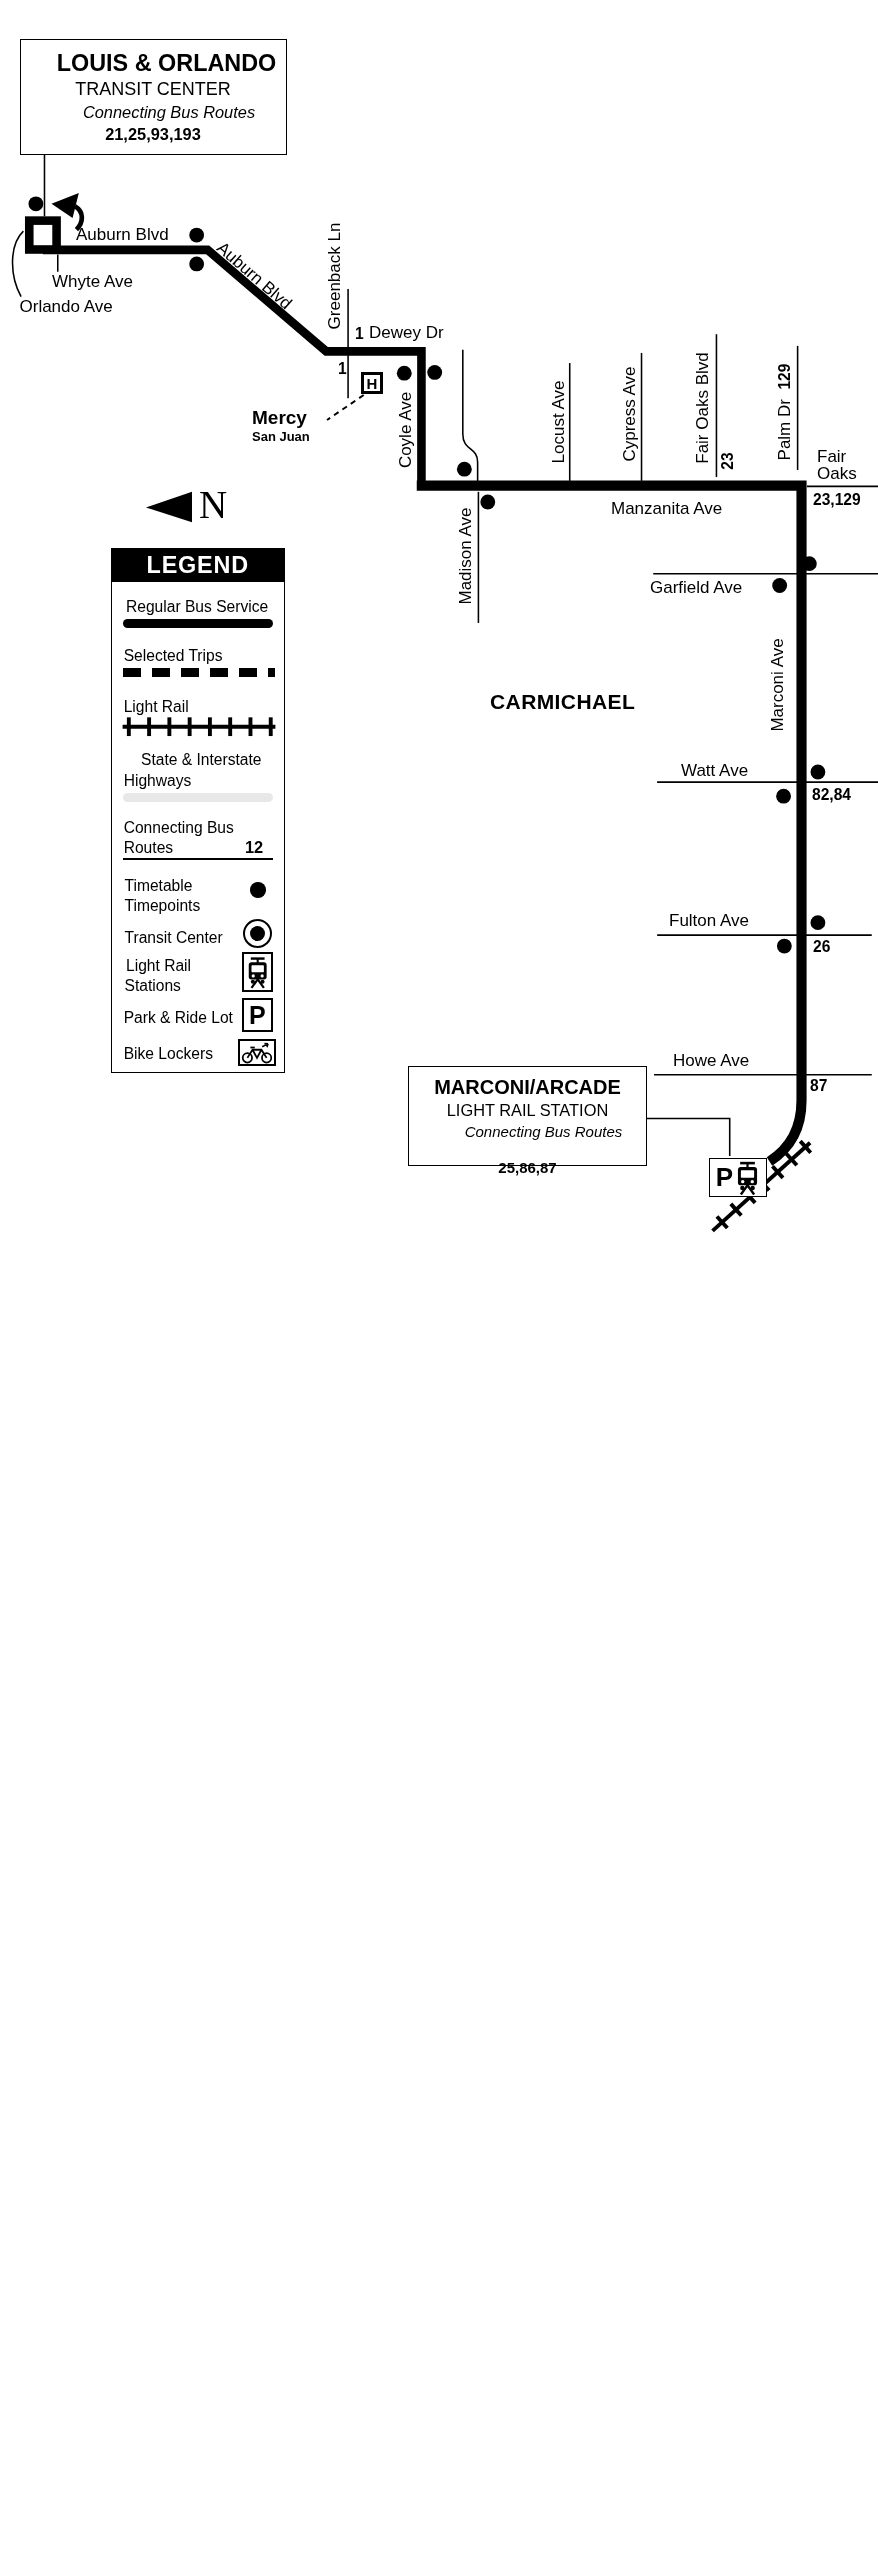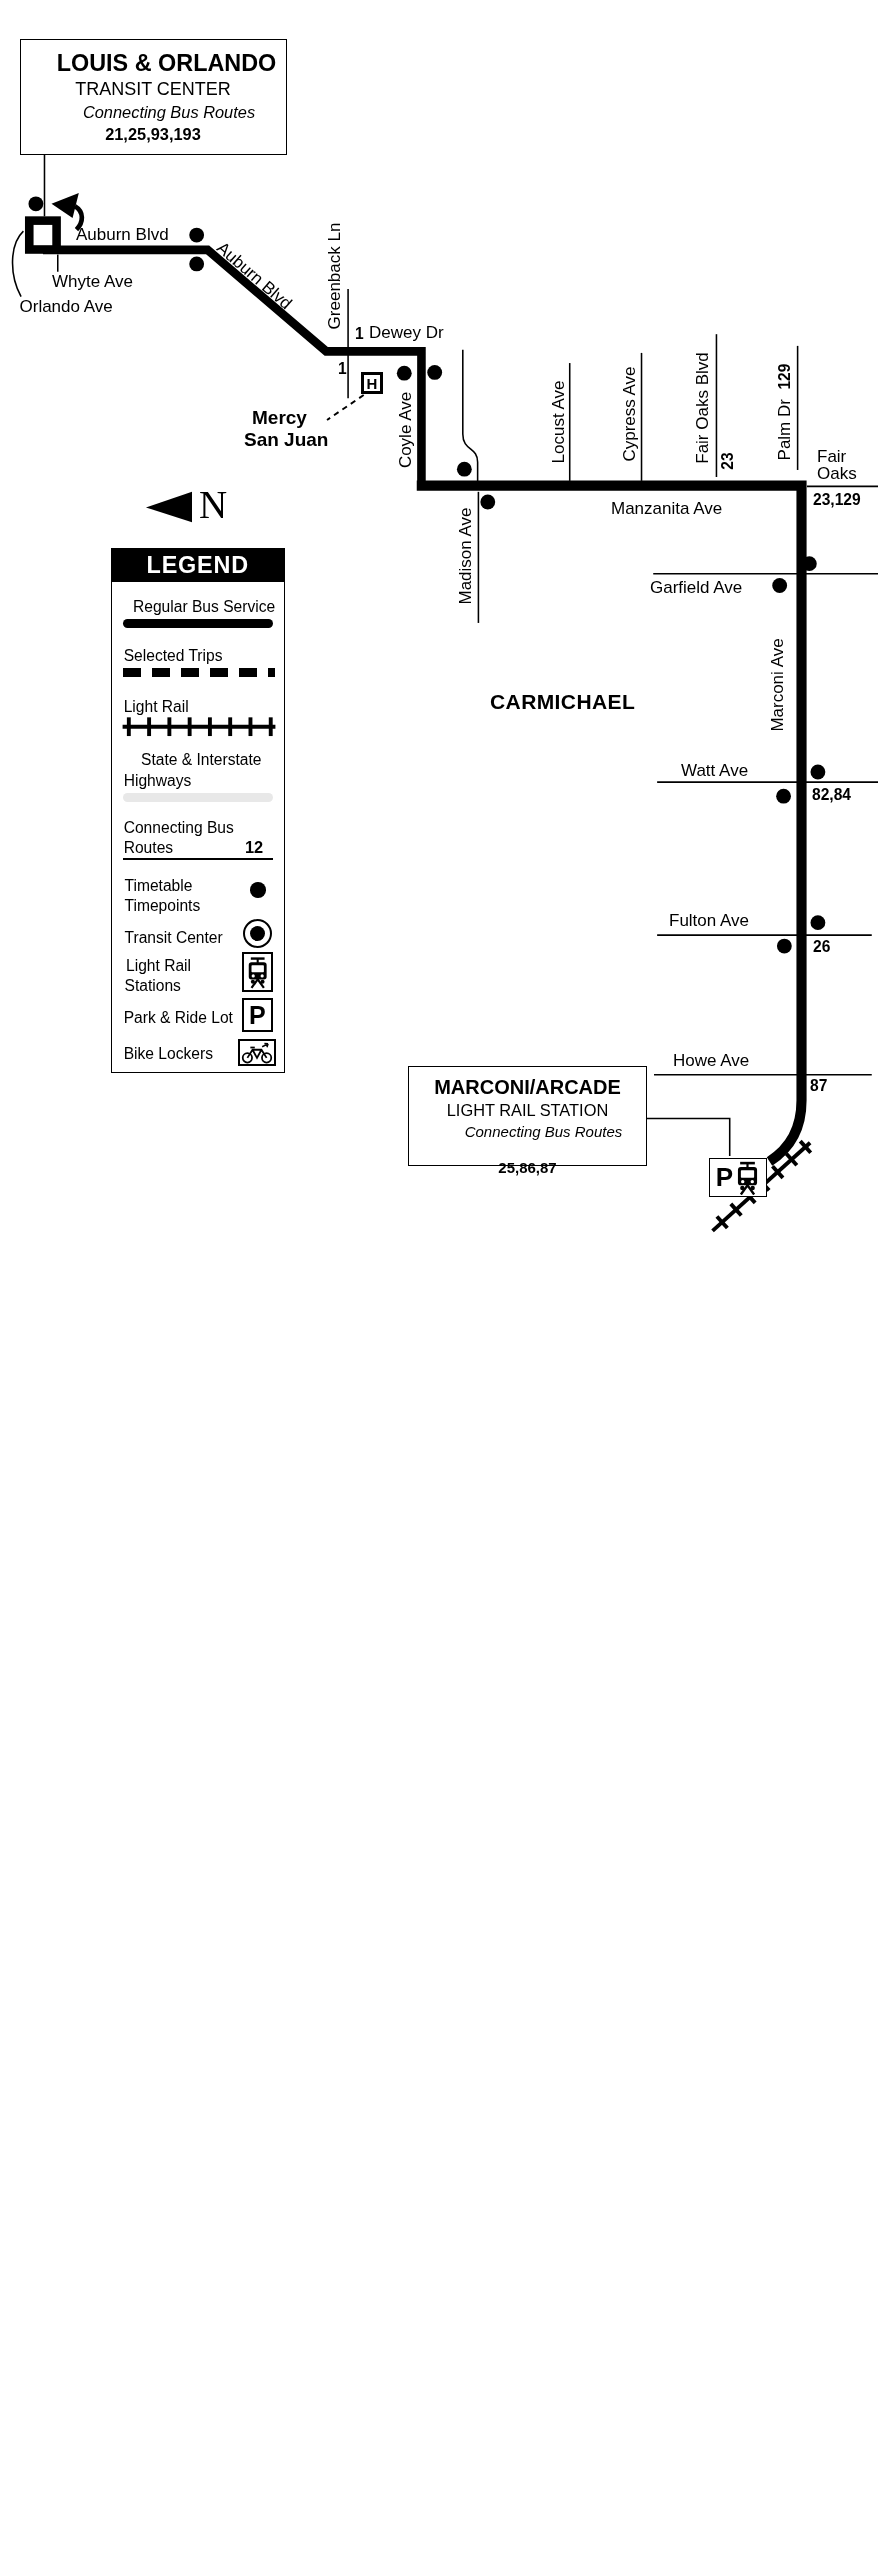--- a/index.html
+++ b/index.html
@@ -141,21 +141,21 @@
 
   <div class="rot lbl" style="left:335px;top:276px;">Greenback Ln</div>
   <div class="abs num" style="left:355px;top:326px;">1</div>
   <div class="abs lbl" style="left:369px;top:324px;">Dewey Dr</div>
   <div class="abs num" style="left:338px;top:361px;">1</div>
 
   <div class="hosp">
     <span>H</span>
   </div>
   <div class="abs b" style="left:252px;top:408px;font-size:19px;">Mercy</div>
-  <div class="abs b" style="left:244px;top:430px;font-size:19px;">San Juan</div>
+  <div class="abs b" style="left:252px;top:430px;font-size:13px;">San Juan</div>
 
   <div class="rot lbl" style="left:406px;top:430px;">Coyle Ave</div>
   <div class="rot lbl" style="left:466px;top:556px;">Madison Ave</div>
   <div class="rot lbl" style="left:559px;top:422px;">Locust Ave</div>
   <div class="rot lbl" style="left:630px;top:414px;">Cypress Ave</div>
   <div class="rot lbl" style="left:703px;top:408px;">Fair Oaks Blvd</div>
   <div class="rot num" style="left:728px;top:461px;">23</div>
   <div class="rot lbl" style="left:785px;top:412px;">
     <span>Palm Dr</span>&nbsp;&nbsp;<span class="b" style="font-size:15.6px;">129</span>
   </div>
@@ -183,21 +183,21 @@
   <div class="station-box">
     <span class="b" style="font-size:26px;">P</span>
     <svg width="25" height="34" viewBox="0 0 34 46">
       <use href="#tram-shape"></use>
     </svg>
   </div>
 
   <div class="legend">
     <div class="legend-header">LEGEND</div>
 
-    <div class="item-label" style="left:21px;top:48px;">Regular Bus Service</div>
+    <div class="item-label" style="left:14px;top:48px;">Regular Bus Service</div>
     <div class="solid-line" style="left:11px;top:70px;width:150px;"></div>
 
     <div class="item-label" style="left:11.7px;top:97px;">Selected Trips</div>
     <div class="dash-line" style="left:11px;top:119px;width:152px;"></div>
 
     <div class="item-label" style="left:11.7px;top:148px;">Light Rail</div>
     <svg style="position:absolute;left:9.4px;top:166px;" width="156" height="23.4" viewBox="0 0 200 30">
       <line x1="2" y1="15" x2="198" y2="15" stroke="#000" stroke-width="5"></line>
       <g stroke="#000" stroke-width="5">
         <line x1="10" y1="3" x2="10" y2="27"></line>

